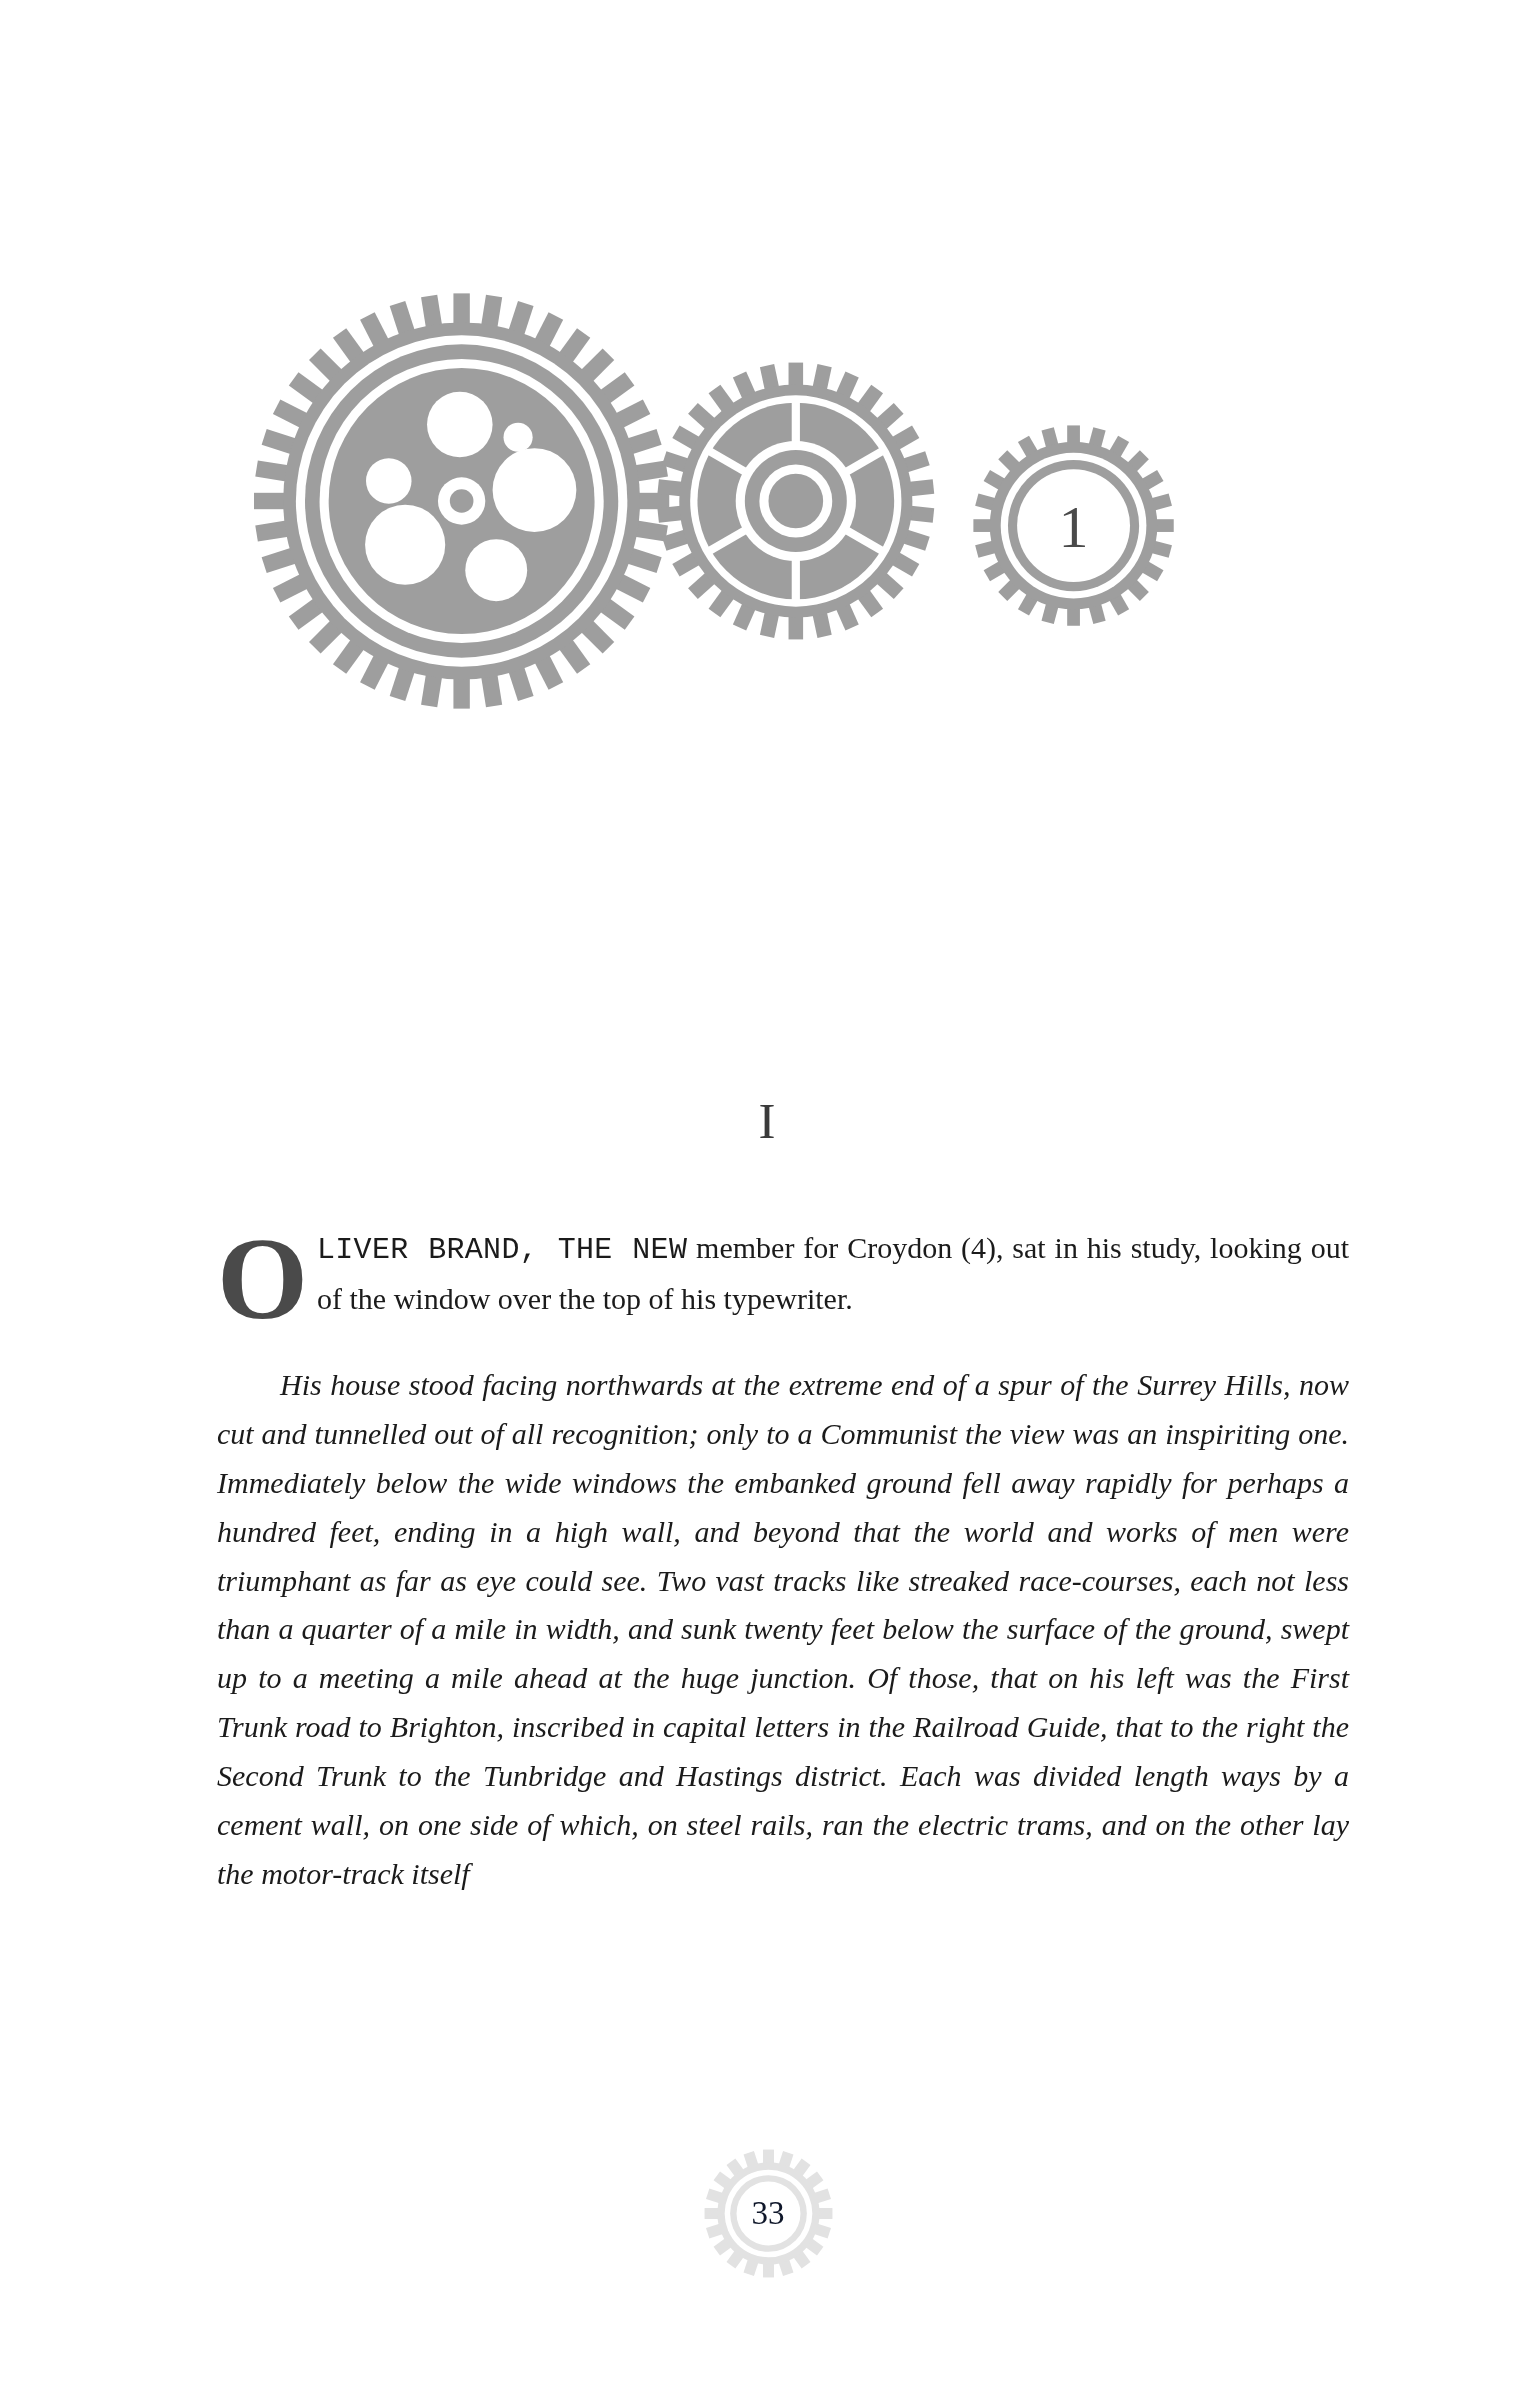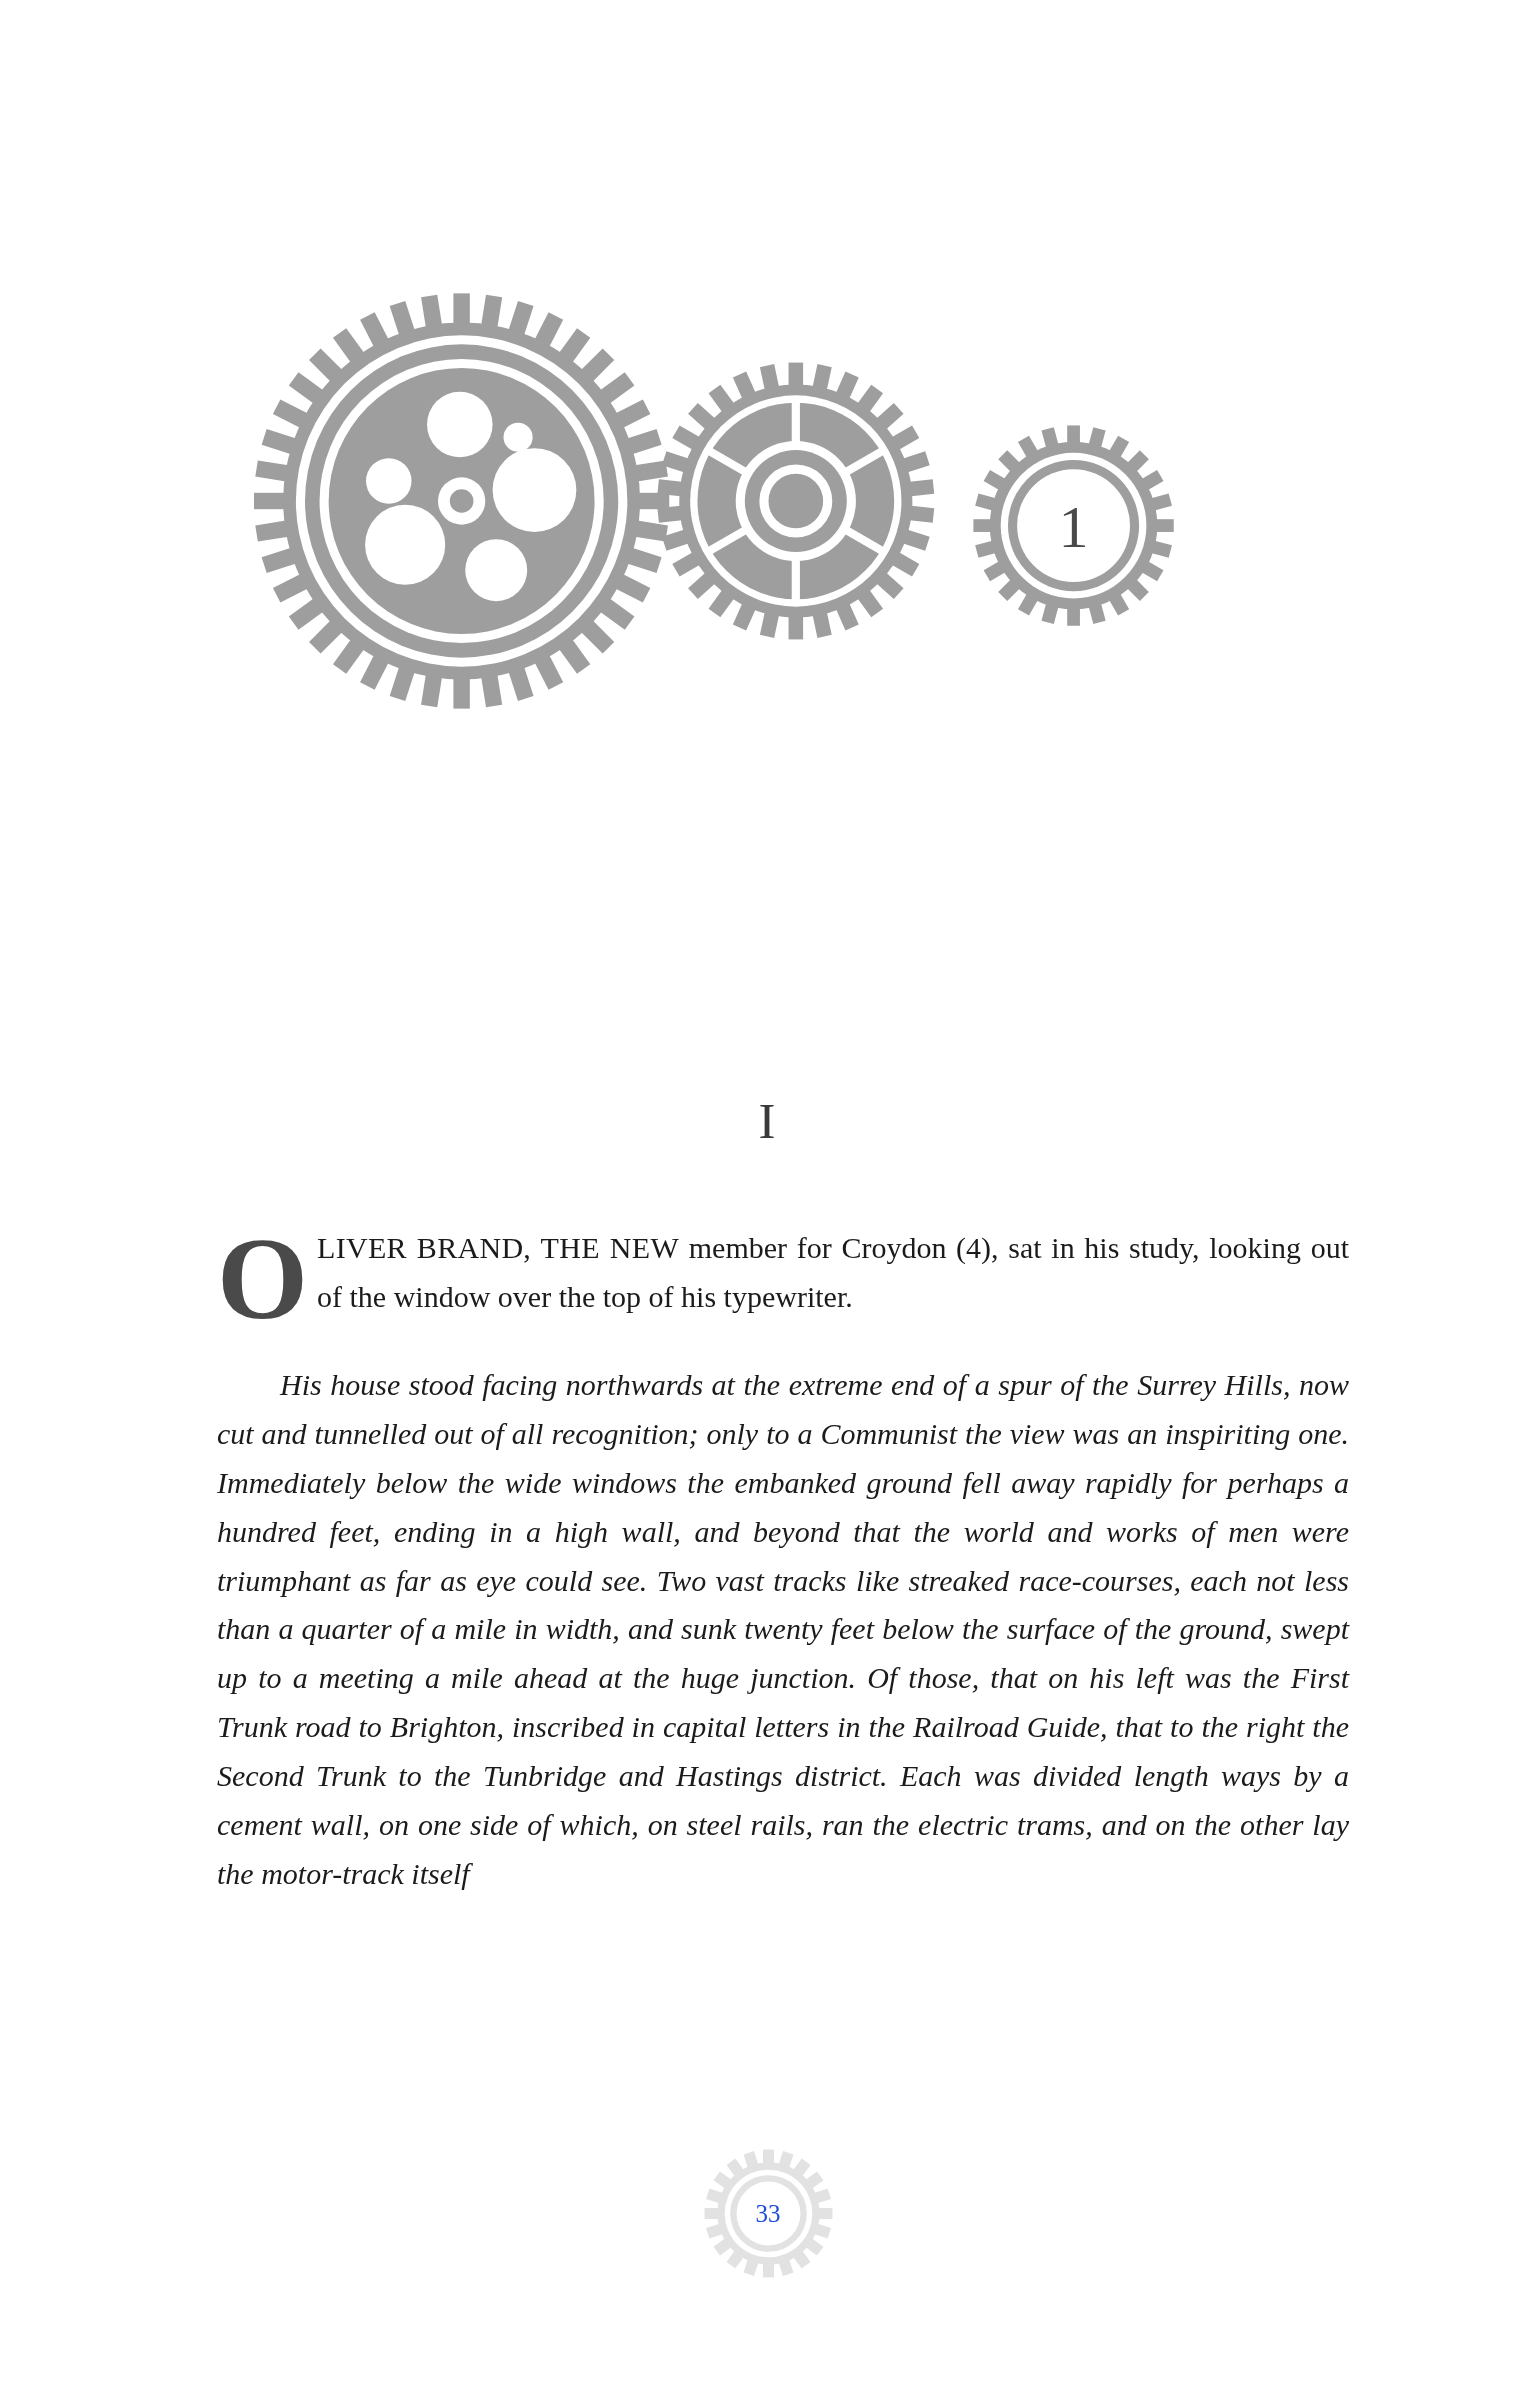--- a/index.html
+++ b/index.html
@@ -83,20 +83,21 @@
     line-height: 0.84;
     font-weight: 700;
     color: #4a4a4a;
     margin: 5.5px 9px 0 0;
     padding: 0;
   }
 
   .smallcaps {
     font-variant: small-caps;
     letter-spacing: 0.3px;
+    font-family: Liberation Mono, monospace;
   }
 
   
   .folio {
     position: absolute;
     left: 0;
     bottom: 107px;
     width: 100%;
     display: flex;
     align-items: center;
@@ -109,22 +110,22 @@
     display: flex;
     align-items: center;
     justify-content: center;
   }
   .folio-wrap svg {
     position: absolute;
     inset: 0;
   }
   .folio-num {
     position: relative;
-    font-size: 25px;
-    color: #1d4ed8;
+    font-size: 33px;
+    color: #0f172a;
     font-family: "Liberation Serif", serif;
   }
 </style>
 </head>
 <body>
 
 <div class="page">
 
   <div class="gear-art">
     <svg width="1029" height="428" viewBox="0 0 1130 470">

